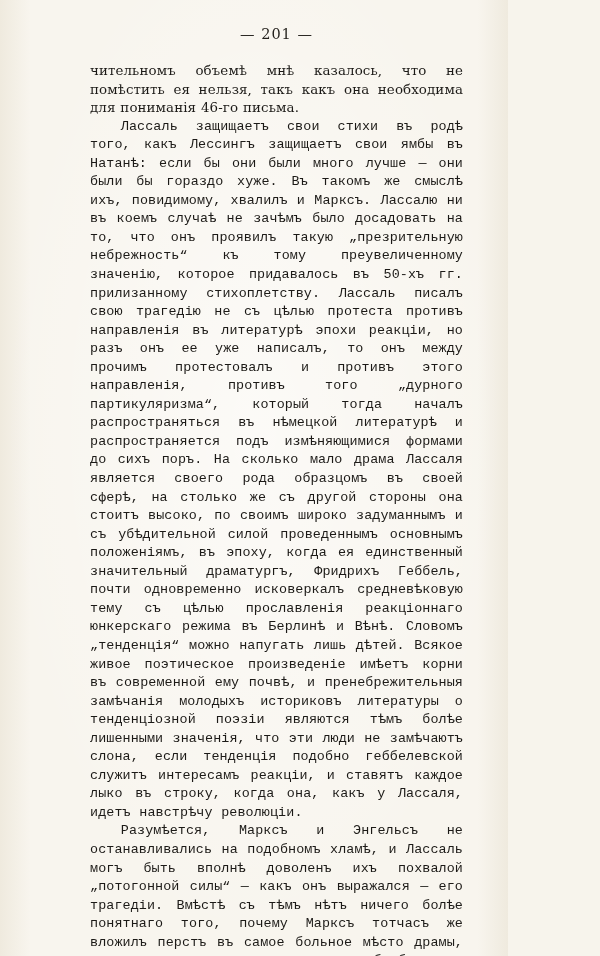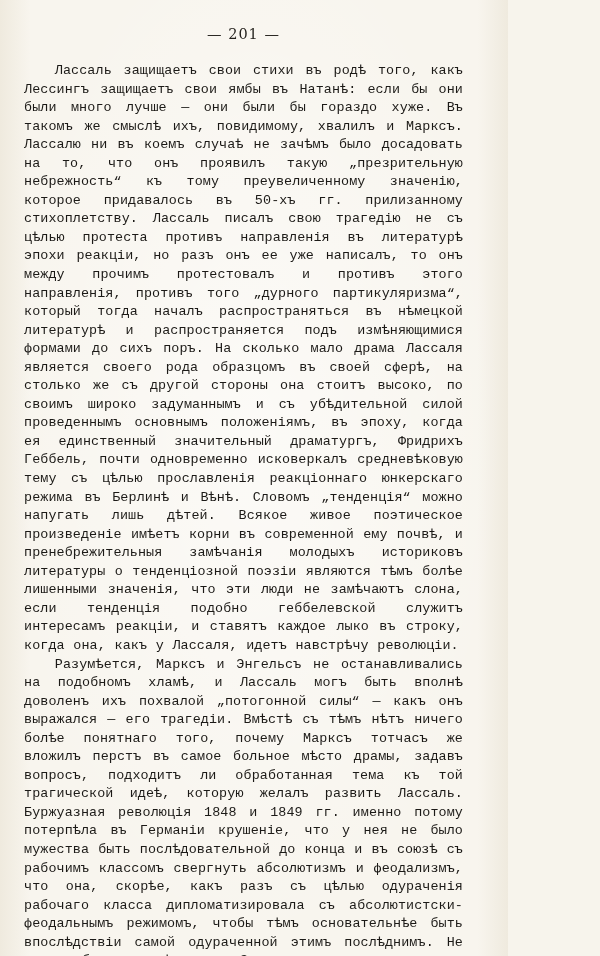--- a/index.html
+++ b/index.html
@@ -11,21 +11,21 @@
     height: 956px;
     background: #f7f4ec;
     overflow: hidden;
     font-family: "DejaVu Serif", "Liberation Serif", serif;
     color: #1c1a17;
   }
   .scan-page {
     box-sizing: border-box;
     width: 508px;
     height: 956px;
-    padding: 26px 45px 18px 24px;
+    padding: 26px 45px 18px 90px;
     background:
       radial-gradient(ellipse at 50% 45%, rgba(255,255,255,0.55) 0%, rgba(255,255,255,0) 70%),
       linear-gradient(90deg, #efeade 0%, #f8f5ee 6%, #f8f5ee 94%, #efeade 100%);
   }
   .page-number {
     text-align: center;
     font-size: 14.5px;
     letter-spacing: 1px;
     margin: 0 0 20px 0;
     color: #221f1b;
@@ -49,20 +49,21 @@
 </style>
 </head>
 <body>
 
 <div class="scan-page">
 
   <div class="page-number">— 201 —</div>
 
   <div class="body-text">
 
+    <p>чительномъ объемѣ мнѣ казалось, что не помѣстить ея нельзя, такъ какъ она необходима для пониманія 46-го письма.</p>
 
     <p class="indent">Лассаль защищаетъ свои стихи въ родѣ того, какъ Лессингъ защищаетъ свои ямбы въ Натанѣ: если бы они были много лучше — они были бы гораздо хуже. Въ такомъ же смыслѣ ихъ, повидимому, хвалилъ и Марксъ. Лассалю ни въ коемъ случаѣ не зачѣмъ было досадовать на то, что онъ проявилъ такую „презрительную небрежность“ къ тому преувеличенному значенію, которое придавалось въ 50-хъ гг. прилизанному стихоплетству. Лассаль писалъ свою трагедію не съ цѣлью протеста противъ направленія въ литературѣ эпохи реакціи, но разъ онъ ее уже написалъ, то онъ между прочимъ протестовалъ и противъ этого направленія, противъ того „дурного партикуляризма“, который тогда началъ распространяться въ нѣмецкой литературѣ и распространяется подъ измѣняющимися формами до сихъ поръ. На сколько мало драма Лассаля является своего рода образцомъ въ своей сферѣ, на столько же съ другой стороны она стоитъ высоко, по своимъ широко задуманнымъ и съ убѣдительной силой проведеннымъ основнымъ положеніямъ, въ эпоху, когда ея единственный значительный драматургъ, Фридрихъ Геббель, почти одновременно исковеркалъ средневѣковую тему съ цѣлью прославленія реакціоннаго юнкерскаго режима въ Берлинѣ и Вѣнѣ. Словомъ „тенденція“ можно напугать лишь дѣтей. Всякое живое поэтическое произведеніе имѣетъ корни въ современной ему почвѣ, и пренебрежительныя замѣчанія молодыхъ историковъ литературы о тенденціозной поэзіи являются тѣмъ болѣе лишенными значенія, что эти люди не замѣчаютъ слона, если тенденція подобно геббелевской служитъ интересамъ реакціи, и ставятъ каждое лыко въ строку, когда она, какъ у Лассаля, идетъ навстрѣчу революціи.</p>
 
     <p class="indent">Разумѣется, Марксъ и Энгельсъ не останавливались на подобномъ хламѣ, и Лассаль могъ быть вполнѣ доволенъ ихъ похвалой „потогонной силы“ — какъ онъ выражался — его трагедіи. Вмѣстѣ съ тѣмъ нѣтъ ничего болѣе понятнаго того, почему Марксъ тотчасъ же вложилъ перстъ въ самое больное мѣсто драмы, задавъ вопросъ, подходитъ ли обработанная тема къ той трагической идеѣ, которую желалъ развить Лассаль. Буржуазная революція 1848 и 1849 гг. именно потому потерпѣла въ Германіи крушеніе, что у нея не было мужества быть послѣдовательной до конца и въ союзѣ съ рабочимъ классомъ свергнуть абсолютизмъ и феодализмъ, что она, скорѣе, какъ разъ съ цѣлью одураченія рабочаго класса дипломатизировала съ абсолютистски-феодальнымъ режимомъ, чтобы тѣмъ основательнѣе быть впослѣдствіи самой одураченной этимъ послѣднимъ. Не такъ обстояло дѣло съ Зикингеномъ, какъ на это тотчасъ же обратилъ вниманіе Марксъ, мнѣніе котораго достаточно ясно вырисовывается изъ отрывочныхъ фразъ, цитируемыхъ Лассалемъ.</p>
 
     <p class="indent space-before">Зикингенъ никогда не впадалъ въ ошибку, которая заключается въ томъ, что средства не соотвѣтствуютъ цѣлямъ.</p>
 
   </div>
 
 </div>

